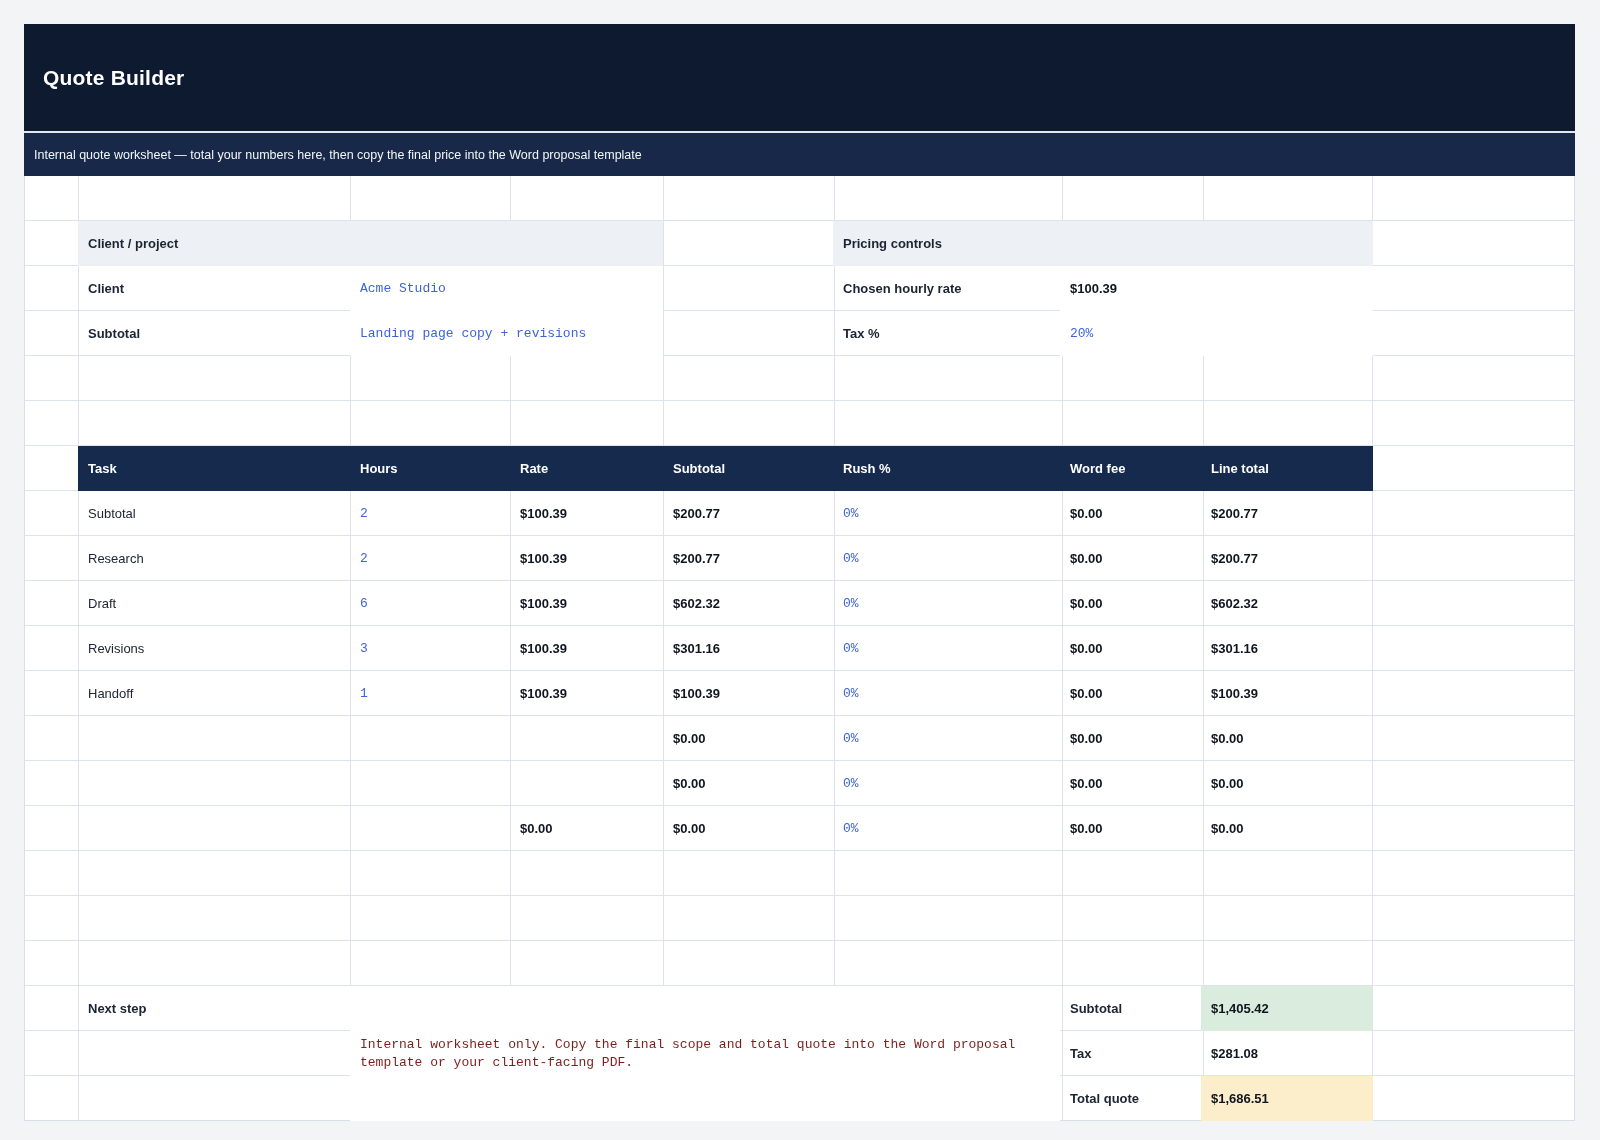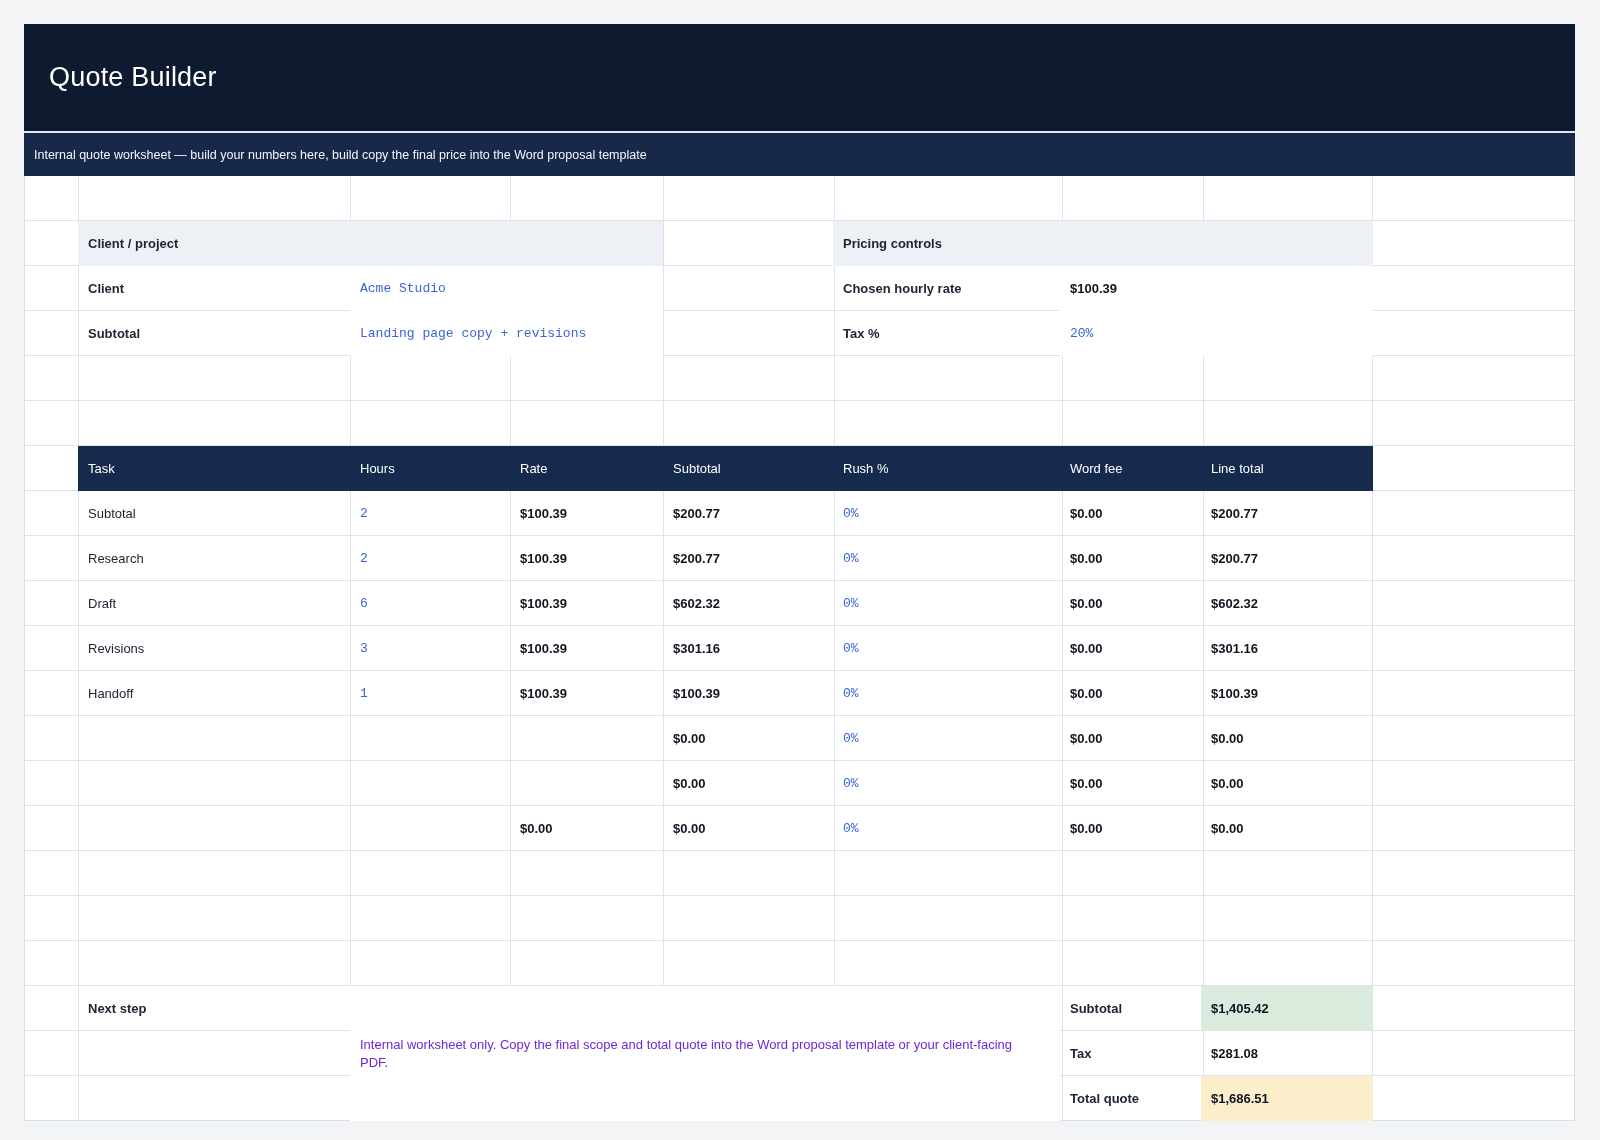--- a/index.html
+++ b/index.html
@@ -8,21 +8,21 @@
     background:#f2f4f6;
     font-family:"Liberation Sans", sans-serif;
     -webkit-font-smoothing:antialiased;
   }
   .sheet{position:absolute;left:24px;top:24px;width:1551px;}
   .title-bar{
     height:107px;background:#0d1a2f;color:#fff;
     display:flex;align-items:center;padding-left:10px;box-sizing:border-box;
     border:1px solid #0d1a2f;
   }
-  .title-bar h1{font-size:27px;font-weight:normal;margin:14px;letter-spacing:.2px;}
+  .title-bar h1{font-size:21px;font-weight:bold;margin:8px;letter-spacing:.2px;}
   .subtitle-bar{
     height:45px;background:#172848;color:#f4f6fa;
     display:flex;align-items:center;padding-left:10px;box-sizing:border-box;
     border-top:2px solid #e3e8f0;font-size:12.5px;
   }
   .grid{
     position:relative;width:1551px;height:945px;box-sizing:border-box;
     background-color:#ffffff;
     border:1px solid #d8dfe8;border-top:none;
     display:grid;
@@ -42,42 +42,42 @@
     background-repeat:no-repeat,no-repeat,no-repeat,no-repeat,no-repeat,no-repeat,no-repeat,no-repeat,repeat;
     background-position:53px 0,325px 0,485px 0,638px 0,809px 0,1037px 0,1178px 0,1347px 0,0 0;
   }
   .c{
     display:flex;align-items:center;
     padding:0 10px;box-sizing:border-box;
     font-size:13px;color:#202634;white-space:nowrap;overflow:hidden;
   }
   .lbl{font-weight:bold;color:#1b2433;}
   .sec{background:#edf0f4;font-weight:bold;color:#1b2433;}
-  .thead{background:#162a4d;color:#ffffff;font-weight:normal;}
+  .thead{background:#162a4d;color:#ffffff;font-weight:bold;}
   .blue{color:#3c64d8;font-family:Liberation Mono, monospace;}
   .money{font-weight:bold;color:#10151f;}
   .merged{background:#ffffff;}
   .green{background:#d9ecdd;}
   .yellow{background:#fceecb;}
   .note{
     background:#ffffff;align-items:center;white-space:normal;
-    color:#6d28d9;line-height:1.35;padding-right:24px;
+    color:#7f1d1d;line-height:1.35;padding-right:24px;font-family:Liberation Mono, monospace;
   }
 </style>
 </head>
 <body>
 
 <div class="sheet">
 
   <div class="title-bar">
     <h1>Quote Builder</h1>
   </div>
 
   <div class="subtitle-bar">
-    <span>Internal quote worksheet — build your numbers here, build copy the final price into the Word proposal template</span>
+    <span>Internal quote worksheet — total your numbers here, then copy the final price into the Word proposal template</span>
   </div>
 
   <div class="grid">
 
     <div class="c sec" style="grid-area:2/2/3/5">Client / project</div>
     <div class="c sec" style="grid-area:2/6/3/9">Pricing controls</div>
 
     <div class="c lbl" style="grid-area:3/2">Client</div>
     <div class="c blue merged" style="grid-area:3/3/4/5">Acme Studio</div>
     <div class="c lbl" style="grid-area:3/6">Chosen hourly rate</div>

